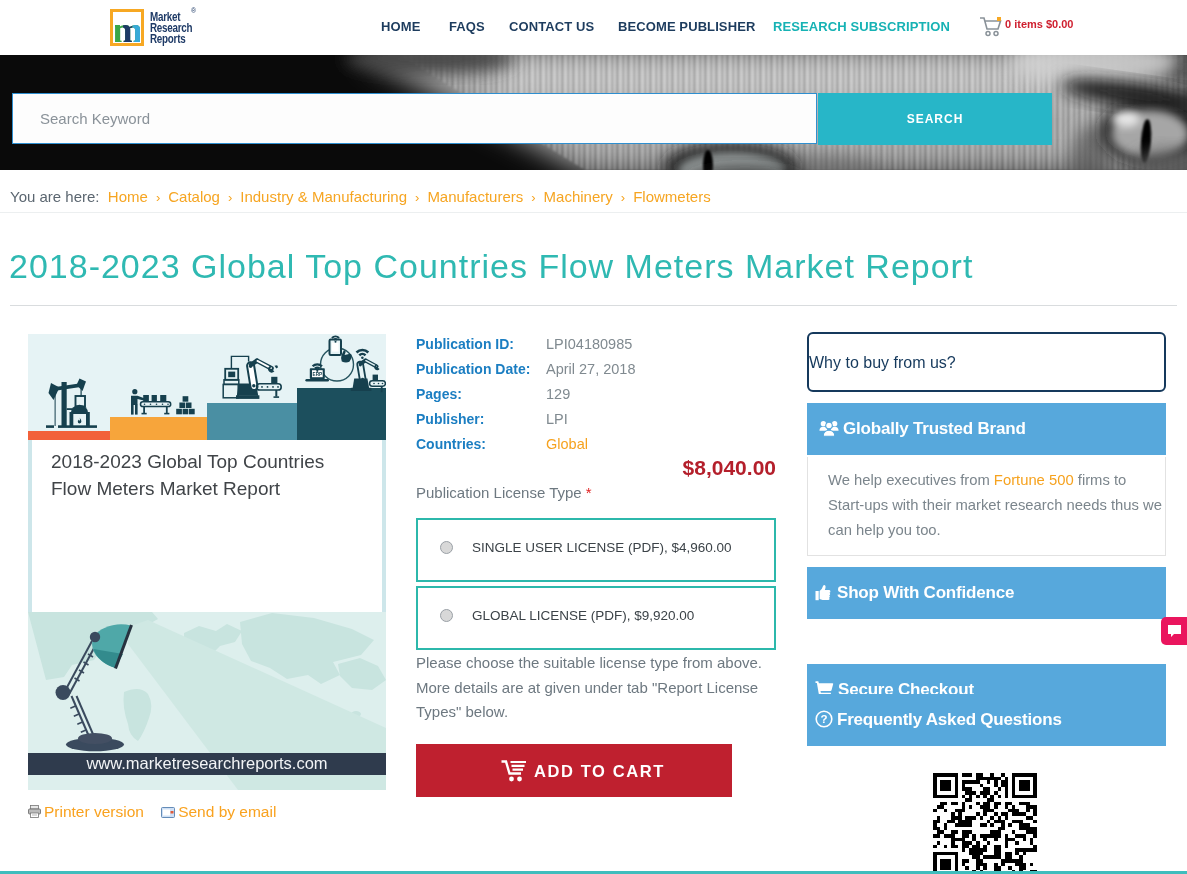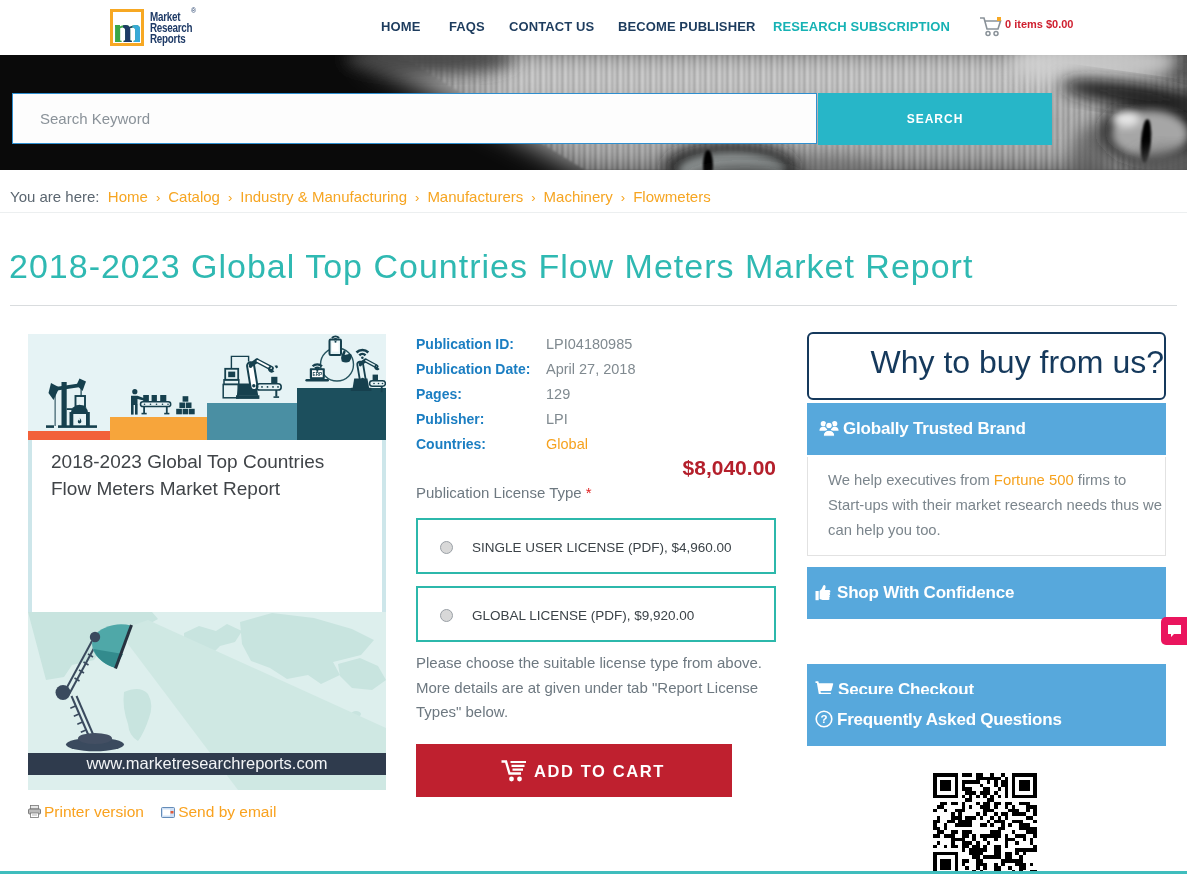--- a/index.html
+++ b/index.html
@@ -34,29 +34,29 @@
 
 
 #prod-img { position:absolute; left:28px; top:334px; width:358px; height:456px; }
 #print-row { position:absolute; left:28px; top:803px; font-size:15.5px; color:#f9a21f; }
 
 
 .plabel { position:absolute; left:416px; color:#1b7ec2; font-size:14px; font-weight:bold; }
 .pval { position:absolute; left:546px; color:#808a90; font-size:14.5px; }
 #price { position:absolute; left:576px; top:456px; width:200px; text-align:right; color:#b41f2b; font-size:21px; font-weight:bold; }
 #lic-type { position:absolute; left:416px; top:484px; font-size:15px; color:#6d7880; }
-.lic-box { position:absolute; left:416px; width:360px; height:56px; border:2px solid #2cb8ab; background:#fff; }
+.lic-box { position:absolute; left:416px; width:360px; height:64px; border:2px solid #2cb8ab; background:#fff; }
 .radio { position:absolute; left:22px; top:21px; width:13px; height:13px; border-radius:50%; border:1px solid #9aa0a6; background:#d8d8d8; }
 .lic-label { position:absolute; left:54px; top:20px; font-size:13.5px; color:#3c4348; }
 #lic-note { position:absolute; left:416px; top:651px; width:380px; font-size:15px; color:#6d7880; line-height:24.7px; }
 #add-cart { position:absolute; left:416px; top:744px; width:316px; height:53px; background:#bf202f; color:#fff; text-align:center; }
 #add-cart span { font-size:16.5px; font-weight:bold; letter-spacing:1.6px; vertical-align:middle; }
 
 
-#why-box { position:absolute; left:807px; top:332px; width:359px; height:68px; border:2px solid #15395c; border-radius:6px; background:#fff; color:#15395c; font-size:32px; text-align:right; line-height:57px; }
+#why-box { position:absolute; left:807px; top:332px; width:359px; height:60px; border:2px solid #15395c; border-radius:6px; background:#fff; color:#15395c; font-size:16px; text-align:left; line-height:57px; }
 .blue-bar { position:absolute; left:807px; width:359px; height:52px; background:#57a8dc; color:#fff; font-size:17px; font-weight:bold; letter-spacing:-0.2px; line-height:52px; padding-left:8px; }
 .blue-bar .bicon { display:inline-block; vertical-align:middle; margin-right:4px; margin-top:-3px; }
 #trusted-info { position:absolute; left:807px; top:457px; width:359px; height:99px; border:1px solid #e2e2e2; border-top:none; background:#fff; padding:11px 0 0 20px; font-size:14.8px; color:#7b858c; line-height:25px; white-space:nowrap; overflow:hidden; }
 #trusted-info .orange { color:#f6a21e; }
 #qr { position:absolute; left:933px; top:773px; width:104px; height:104px; }
 #chat-btn { position:absolute; left:1161px; top:617px; width:26px; height:28px; background:#ea155e; border-radius:5px 0 0 5px; }
 #bottom-line { position:absolute; left:0; top:871px; width:1187px; height:3px; background:#3fbdbd; }
 </style>
 </head>
 <body>

